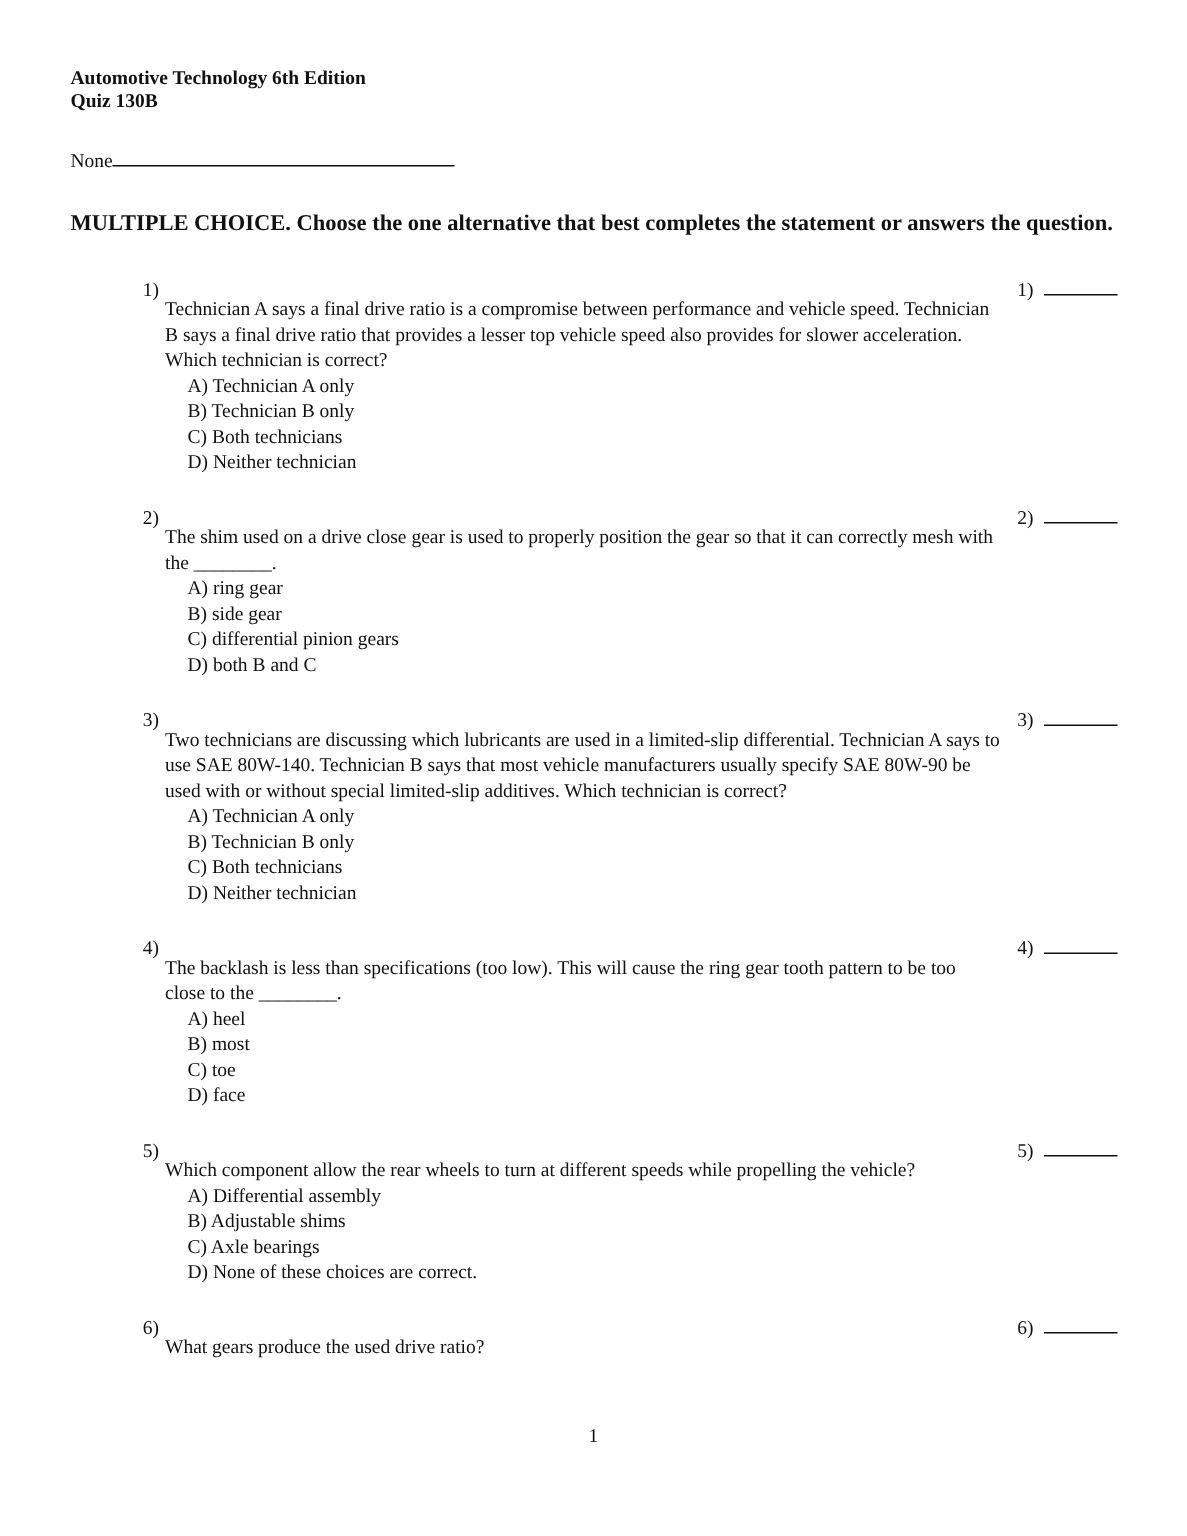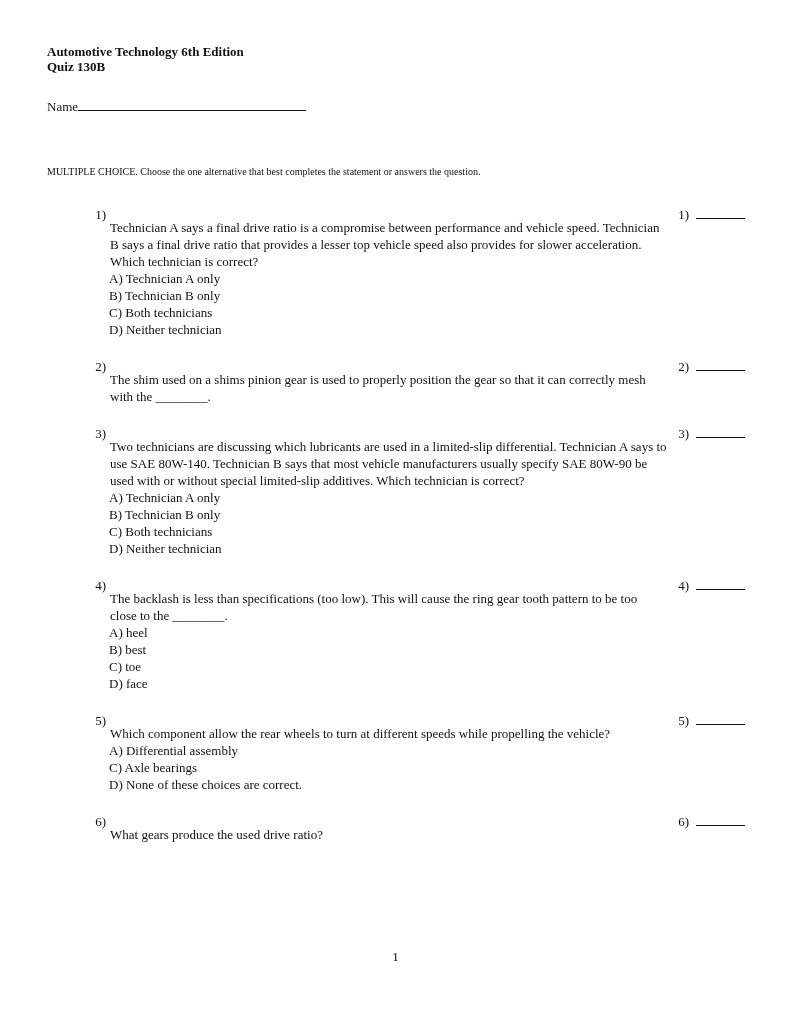--- a/index.html
+++ b/index.html
@@ -27,44 +27,44 @@
     margin-top: 24px;
   }
   .name-blank {
     display: inline-block;
     width: 228px;
     border-bottom: 1px solid #111111;
     height: 13px;
     vertical-align: baseline;
   }
   .instructions {
-    margin-top: 48px;
-    font-weight: normal;
-    font-size: 10px;
+    margin-top: 26px;
+    font-weight: bold;
+    font-size: 15px;
   }
   .questions {
     margin-top: 26px;
   }
   .question {
     display: flex;
     align-items: flex-start;
     margin-left: 45px;
     margin-bottom: 20px;
   }
   .q-main { flex: 0 0 auto; }
   .q-row { display: flex; align-items: flex-start; }
   .q-num {
     flex: 0 0 auto;
     min-width: 14px;
     text-align: right;
     margin-right: 4px;
     white-space: nowrap;
   }
   .q-text { width: 557px; margin-top: 13px; }
-  .choices { margin-left: 17px; }
+  .choices { margin-left: 33px; }
   .choice { }
   .q-answer {
     margin-left: auto;
     white-space: nowrap;
   }
   .a-num { margin-right: 7px; }
   .a-blank {
     display: inline-block;
     width: 49px;
     height: 13px;
@@ -83,21 +83,21 @@
 <body>
 
 <div class="page">
 
   <header>
     <div class="title">Automotive Technology 6th Edition</div>
     <div class="title">Quiz 130B</div>
   </header>
 
   <div class="name-row">
-    <span>Name</span><span class="name-blank"></span>
+    <span>None</span><span class="name-blank"></span>
   </div>
 
   <div class="instructions">MULTIPLE CHOICE.  Choose the one alternative that best completes the statement or answers the question.</div>
 
   <div class="questions">
   <div class="question">
     <div class="q-main">
       <div class="q-row">
         <span class="q-num">1)</span>
         <div class="q-text">Technician A says a final drive ratio is a compromise between performance and vehicle speed. Technician B says a final drive ratio that provides a lesser top vehicle speed also provides for slower acceleration. Which technician is correct?</div>
@@ -111,22 +111,28 @@
     </div>
     <div class="q-answer">
       <span class="a-num">1)</span><span class="a-blank"></span>
     </div>
   </div>
 
   <div class="question">
     <div class="q-main">
       <div class="q-row">
         <span class="q-num">2)</span>
-        <div class="q-text">The shim used on a shims pinion gear is used to properly position the gear so that it can correctly mesh with the ________.</div>
-      </div>
+        <div class="q-text">The shim used on a drive close gear is used to properly position the gear so that it can correctly mesh with the ________.</div>
+      </div>
+      <div class="choices">
+            <div class="choice">A) ring gear</div>
+            <div class="choice">B) side gear</div>
+            <div class="choice">C) differential pinion gears</div>
+            <div class="choice">D) both B and C</div>
+          </div>
     </div>
     <div class="q-answer">
       <span class="a-num">2)</span><span class="a-blank"></span>
     </div>
   </div>
 
   <div class="question">
     <div class="q-main">
       <div class="q-row">
         <span class="q-num">3)</span>
@@ -145,38 +151,39 @@
   </div>
 
   <div class="question">
     <div class="q-main">
       <div class="q-row">
         <span class="q-num">4)</span>
         <div class="q-text">The backlash is less than specifications (too low). This will cause the ring gear tooth pattern to be too close to the ________.</div>
       </div>
       <div class="choices">
             <div class="choice">A) heel</div>
-            <div class="choice">B) best</div>
+            <div class="choice">B) most</div>
             <div class="choice">C) toe</div>
             <div class="choice">D) face</div>
           </div>
     </div>
     <div class="q-answer">
       <span class="a-num">4)</span><span class="a-blank"></span>
     </div>
   </div>
 
   <div class="question">
     <div class="q-main">
       <div class="q-row">
         <span class="q-num">5)</span>
         <div class="q-text">Which component allow the rear wheels to turn at different speeds while propelling the vehicle?</div>
       </div>
       <div class="choices">
             <div class="choice">A) Differential assembly</div>
+            <div class="choice">B) Adjustable shims</div>
             <div class="choice">C) Axle bearings</div>
             <div class="choice">D) None of these choices are correct.</div>
           </div>
     </div>
     <div class="q-answer">
       <span class="a-num">5)</span><span class="a-blank"></span>
     </div>
   </div>
 
   <div class="question">

